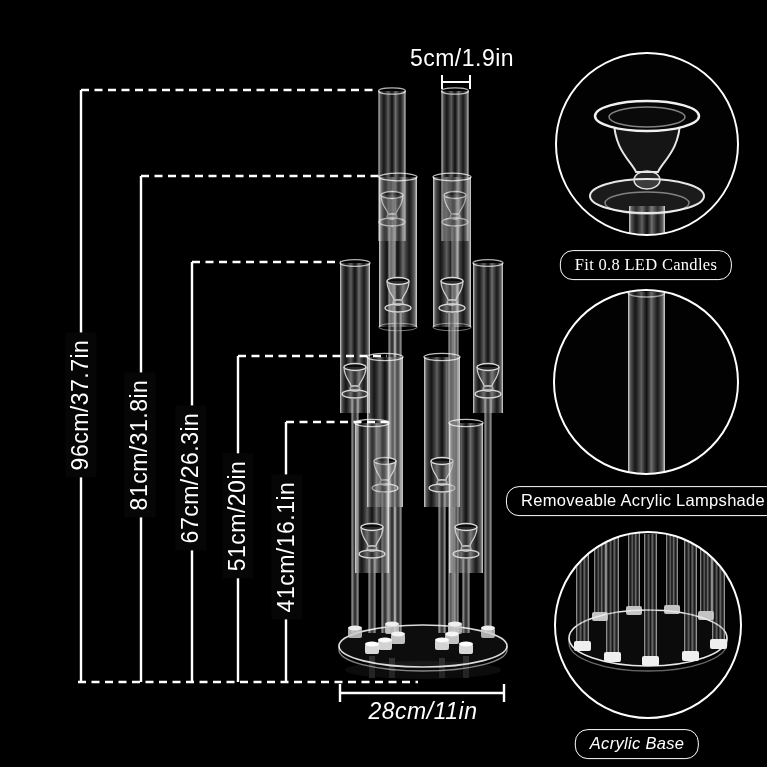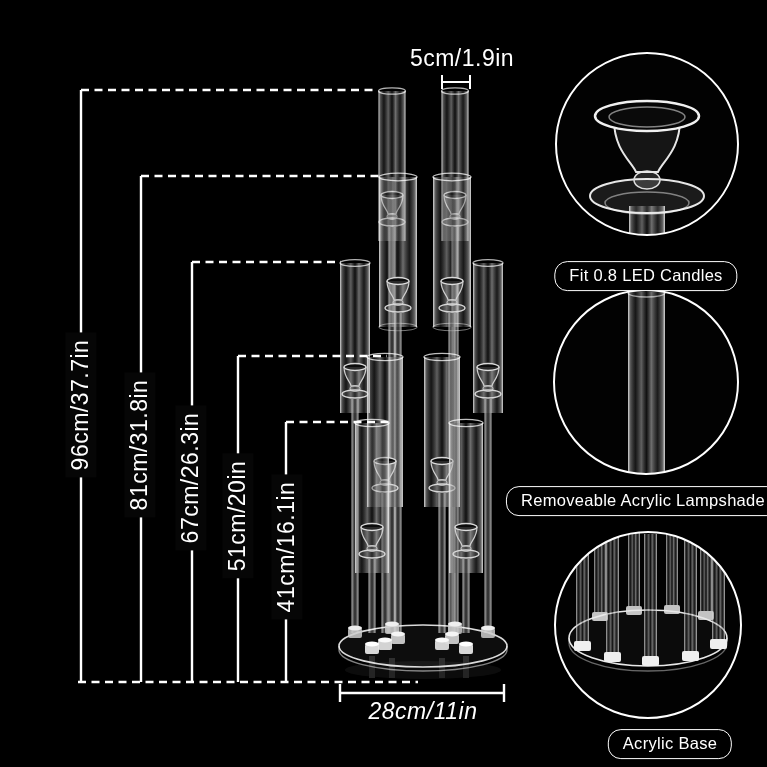--- a/index.html
+++ b/index.html
@@ -284,19 +284,19 @@
   <div class="dim-label dim-rot" style="left:81px;top:405px;">96cm/37.7in</div>
 
   <div class="dim-label dim-rot" style="left:140px;top:445px;">81cm/31.8in</div>
 
   <div class="dim-label dim-rot" style="left:191px;top:478px;">67cm/26.3in</div>
 
   <div class="dim-label dim-rot" style="left:238px;top:516px;">51cm/20in</div>
 
   <div class="dim-label dim-rot" style="left:287px;top:547px;">41cm/16.1in</div>
 
-  <div class="badge" style="left:646px;top:276px;">Fit 0.8 LED Candles</div>
+  <div class="badge" style="left:646px;top:265px;font-family:Liberation Serif, serif;">Fit 0.8 LED Candles</div>
 
   <div class="badge" style="left:643px;top:501px;">Removeable Acrylic Lampshade</div>
 
-  <div class="badge" style="left:670px;top:744px;">Acrylic Base</div>
+  <div class="badge" style="left:637px;top:744px;font-style:italic;">Acrylic Base</div>
 
 </div>
 
 </body></html>

